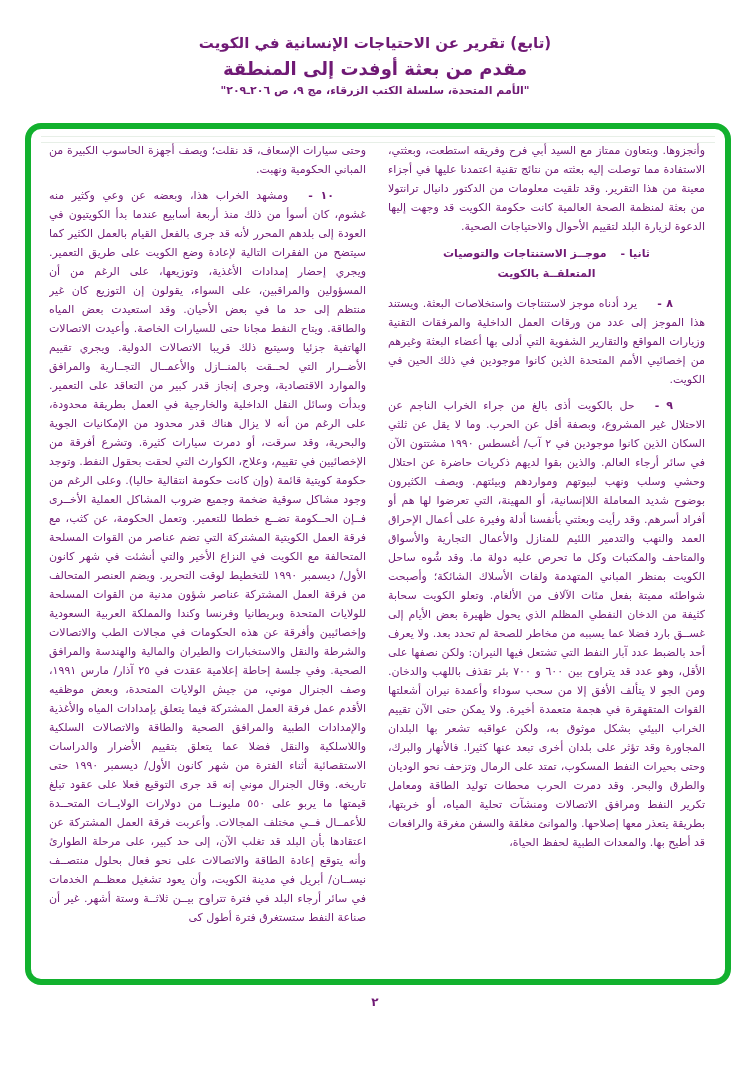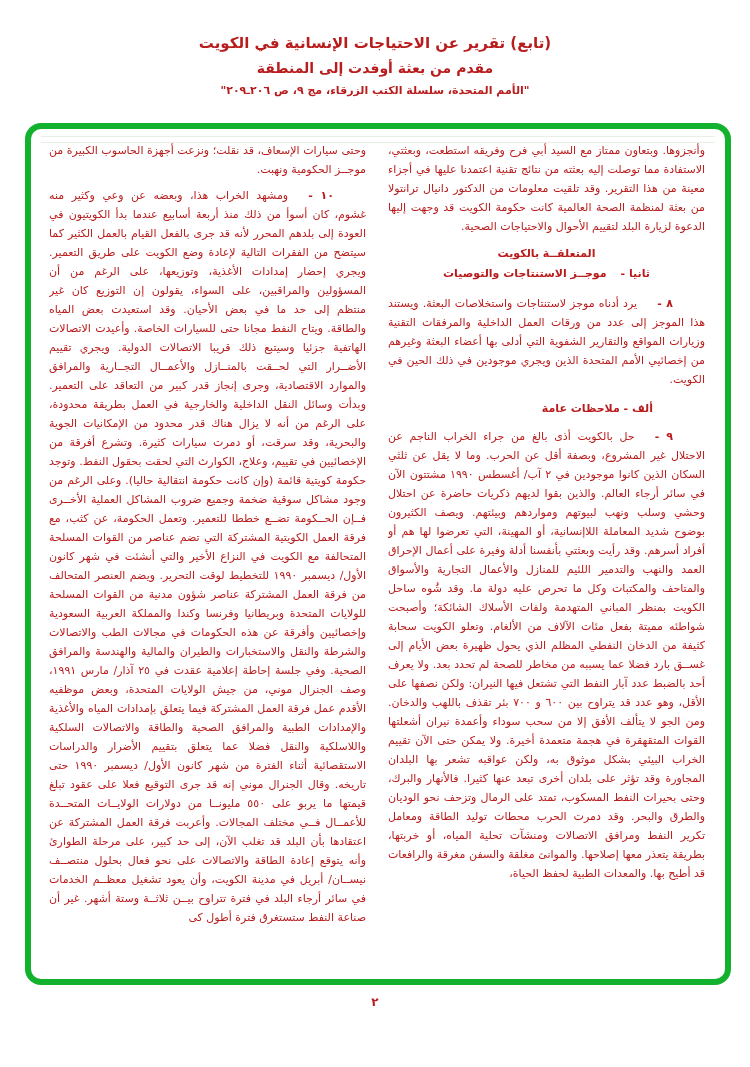--- a/index.html
+++ b/index.html
@@ -2,29 +2,29 @@
 <html lang="ar" dir="rtl"><head>
 <meta charset="utf-8">
 <style>
   html,body{margin:0;padding:0;background:#ffffff;}
   .page{
     position:relative;
     width:750px;height:1067px;
     background:#ffffff;
     font-family:"DejaVu Sans",sans-serif;
     direction:rtl;
-    color:#b91c1c;
+    color:#701a75;
     overflow:hidden;
   }
   .doc-header{
     position:absolute;top:30px;left:0;width:100%;
     text-align:center;
   }
   .doc-header .h1{font-size:15px;font-weight:bold;line-height:26px;}
-  .doc-header .h2{font-size:14px;font-weight:bold;line-height:25px;}
+  .doc-header .h2{font-size:18px;font-weight:bold;line-height:25px;}
   .doc-header .h3{font-size:11px;font-weight:bold;line-height:20px;letter-spacing:0.2px;}
   .content-box{
     position:absolute;
     left:25px;top:123px;
     width:706px;height:862px;
     box-sizing:border-box;
     border:6px solid #12b12e;
     border-radius:16px;
     padding:12px 20px 10px 18px;
     background:#ffffff;
@@ -87,33 +87,32 @@
     <div class="artifact-line a1"></div>
     <div class="artifact-line a2"></div>
 
     <div class="columns">
 
       <section class="col">
         <p class="para">وأنجزوها. وبتعاون ممتاز مع السيد أبي فرح وفريقه استطعت، وبعثتي، الاستفادة مما توصلت إليه بعثته من نتائج تقنية اعتمدنا عليها في أجزاء معينة من هذا التقرير. وقد تلقيت معلومات من الدكتور دانيال ترانتولا من بعثة لمنظمة الصحة العالمية كانت حكومة الكويت قد وجهت إليها الدعوة لزيارة البلد لتقييم الأحوال والاحتياجات الصحية.</p>
 
 
         <div class="sec2">
+          <div><span class="sec2label">ثانيا -</span><span>موجــز الاستنتاجات والتوصيات</span></div>
           <div>المتعلقــة بالكويت</div>
-          <div><span class="sec2label">ثانيا -</span><span>موجــز الاستنتاجات والتوصيات</span></div>
         </div>
 
-        <p class="para indent"><span class="pnum">٨ -</span><span>يرد أدناه موجز لاستنتاجات واستخلاصات البعثة. ويستند هذا الموجز إلى عدد من ورقات العمل الداخلية والمرفقات التقنية وزيارات المواقع والتقارير الشفوية التي أدلى بها أعضاء البعثة وغيرهم من إخصائيي الأمم المتحدة الذين ويجري موجودين في ذلك الحين في الكويت.</span></p>
+        <p class="para indent"><span class="pnum">٨ -</span><span>يرد أدناه موجز لاستنتاجات واستخلاصات البعثة. ويستند هذا الموجز إلى عدد من ورقات العمل الداخلية والمرفقات التقنية وزيارات المواقع والتقارير الشفوية التي أدلى بها أعضاء البعثة وغيرهم من إخصائيي الأمم المتحدة الذين كانوا موجودين في ذلك الحين في الكويت.</span></p>
 
-        <div class="halef">ألف - ملاحظات عامة</div>
 
         <p class="para indent"><span class="pnum">٩ -</span><span>حل بالكويت أذى بالغ من جراء الخراب الناجم عن الاحتلال غير المشروع، وبصفة أقل عن الحرب. وما لا يقل عن ثلثي السكان الذين كانوا موجودين في ٢ آب/ أغسطس ١٩٩٠ مشتتون الآن في سائر أرجاء العالم. والذين بقوا لديهم ذكريات حاضرة عن احتلال وحشي وسلب ونهب لبيوتهم ومواردهم وبيئتهم. ويصف الكثيرون بوضوح شديد المعاملة اللاإنسانية، أو المهينة، التي تعرضوا لها هم أو أفراد أسرهم. وقد رأيت وبعثتي بأنفسنا أدلة وفيرة على أعمال الإحراق العمد والنهب والتدمير اللئيم للمنازل والأعمال التجارية والأسواق والمتاحف والمكتبات وكل ما تحرص عليه دولة ما. وقد شُوه ساحل الكويت بمنظر المباني المتهدمة ولفات الأسلاك الشائكة؛ وأصبحت شواطئه مميتة بفعل مئات الآلاف من الألغام. وتعلو الكويت سحابة كثيفة من الدخان النفطي المظلم الذي يحول ظهيرة بعض الأيام إلى غســق بارد فضلا عما يسببه من مخاطر للصحة لم تحدد بعد. ولا يعرف أحد بالضبط عدد آبار النفط التي تشتعل فيها النيران: ولكن نصفها على الأقل، وهو عدد قد يتراوح بين ٦٠٠ و ٧٠٠ بئر تقذف باللهب والدخان. ومن الجو لا يتألف الأفق إلا من سحب سوداء وأعمدة نيران أشعلتها القوات المتقهقرة في هجمة متعمدة أخيرة. ولا يمكن حتى الآن تقييم الخراب البيئي بشكل موثوق به، ولكن عواقبه تشعر بها البلدان المجاورة وقد تؤثر على بلدان أخرى تبعد عنها كثيرا. فالأنهار والبرك، وحتى بحيرات النفط المسكوب، تمتد على الرمال وتزحف نحو الوديان والطرق والبحر. وقد دمرت الحرب محطات توليد الطاقة ومعامل تكرير النفط ومرافق الاتصالات ومنشآت تحلية المياه، أو خربتها، بطريقة يتعذر معها إصلاحها. والموانئ مغلقة والسفن مغرقة والرافعات قد أطيح بها. والمعدات الطبية لحفظ الحياة،</span></p>
       </section>
 
       <section class="col">
-        <p class="para">وحتى سيارات الإسعاف، قد نقلت؛ ونزعت أجهزة الحاسوب الكبيرة من موجــز الحكومية ونهبت.</p>
+        <p class="para">وحتى سيارات الإسعاف، قد نقلت؛ ويصف أجهزة الحاسوب الكبيرة من المباني الحكومية ونهبت.</p>
 
         <p class="para indent"><span class="pnum">١٠ -</span><span>ومشهد الخراب هذا، وبعضه عن وعي وكثير منه غشوم، كان أسوأ من ذلك منذ أربعة أسابيع عندما بدأ الكويتيون في العودة إلى بلدهم المحرر لأنه قد جرى بالفعل القيام بالعمل الكثير كما سيتضح من الفقرات التالية لإعادة وضع الكويت على طريق التعمير. ويجري إحضار إمدادات الأغذية، وتوزيعها، على الرغم من أن المسؤولين والمراقبين، على السواء، يقولون إن التوزيع كان غير منتظم إلى حد ما في بعض الأحيان. وقد استعيدت بعض المياه والطاقة. ويتاح النفط مجانا حتى للسيارات الخاصة. وأعيدت الاتصالات الهاتفية جزئيا وسيتبع ذلك قريبا الاتصالات الدولية. ويجري تقييم الأضــرار التي لحــقت بالمنــازل والأعمــال التجــارية والمرافق والموارد الاقتصادية، وجرى إنجاز قدر كبير من التعاقد على التعمير. وبدأت وسائل النقل الداخلية والخارجية في العمل بطريقة محدودة، على الرغم من أنه لا يزال هناك قدر محدود من الإمكانيات الجوية والبحرية، وقد سرقت، أو دمرت سيارات كثيرة. وتشرع أفرقة من الإخصائيين في تقييم، وعلاج، الكوارث التي لحقت بحقول النفط. وتوجد حكومة كويتية قائمة (وإن كانت حكومة انتقالية حاليا). وعلى الرغم من وجود مشاكل سوقية ضخمة وجميع ضروب المشاكل العملية الأخــرى فــإن الحــكومة تضــع خططا للتعمير. وتعمل الحكومة، عن كثب، مع فرقة العمل الكويتية المشتركة التي تضم عناصر من القوات المسلحة المتحالفة مع الكويت في النزاع الأخير والتي أنشئت في شهر كانون الأول/ ديسمبر ١٩٩٠ للتخطيط لوقت التحرير. ويضم العنصر المتحالف من فرقة العمل المشتركة عناصر شؤون مدنية من القوات المسلحة للولايات المتحدة وبريطانيا وفرنسا وكندا والمملكة العربية السعودية وإخصائيين وأفرقة عن هذه الحكومات في مجالات الطب والاتصالات والشرطة والنقل والاستخبارات والطيران والمالية والهندسة والمرافق الصحية. وفي جلسة إحاطة إعلامية عقدت في ٢٥ آذار/ مارس ١٩٩١، وصف الجنرال موني، من جيش الولايات المتحدة، وبعض موظفيه الأقدم عمل فرقة العمل المشتركة فيما يتعلق بإمدادات المياه والأغذية والإمدادات الطبية والمرافق الصحية والطاقة والاتصالات السلكية واللاسلكية والنقل فضلا عما يتعلق بتقييم الأضرار والدراسات الاستقصائية أثناء الفترة من شهر كانون الأول/ ديسمبر ١٩٩٠ حتى تاريخه. وقال الجنرال موني إنه قد جرى التوقيع فعلا على عقود تبلغ قيمتها ما يربو على ٥٥٠ مليونــا من دولارات الولايــات المتحــدة للأعمــال فــي مختلف المجالات. وأعربت فرقة العمل المشتركة عن اعتقادها بأن البلد قد تغلب الآن، إلى حد كبير، على مرحلة الطوارئ وأنه يتوقع إعادة الطاقة والاتصالات على نحو فعال بحلول منتصــف نيســان/ أبريل في مدينة الكويت، وأن يعود تشغيل معظــم الخدمات في سائر أرجاء البلد في فترة تتراوح بيــن ثلاثــة وستة أشهر. غير أن صناعة النفط ستستغرق فترة أطول كى</span></p>
       </section>
 
     </div>
   </div>
 
   <div class="page-number">٢</div>
 
 </div>

